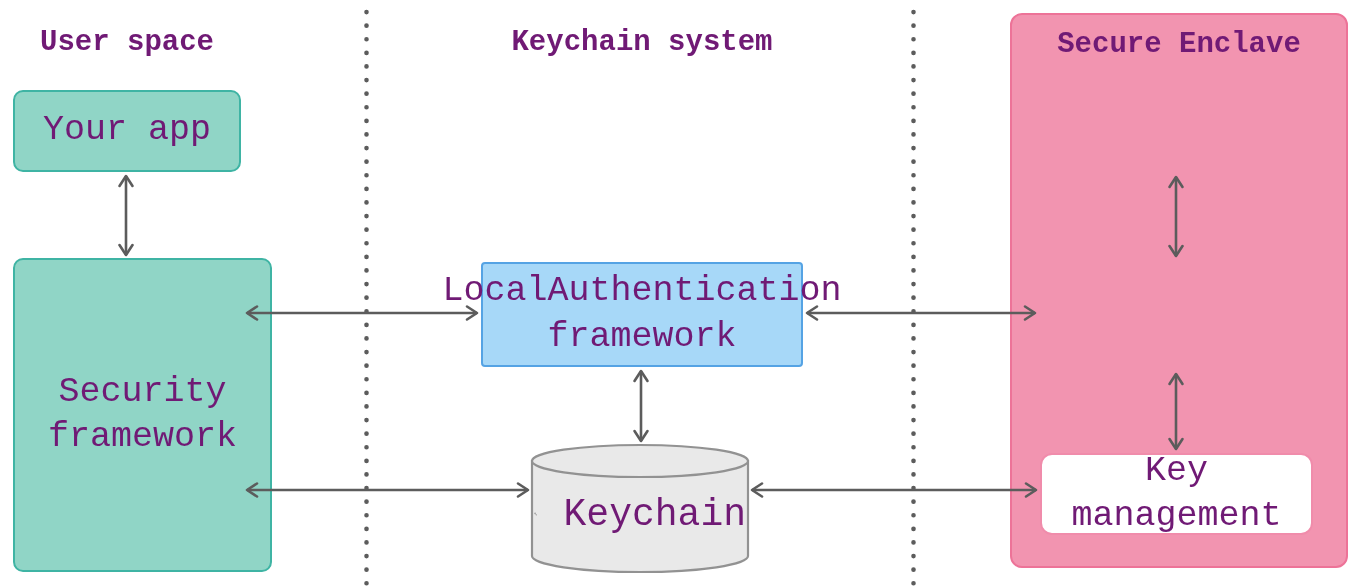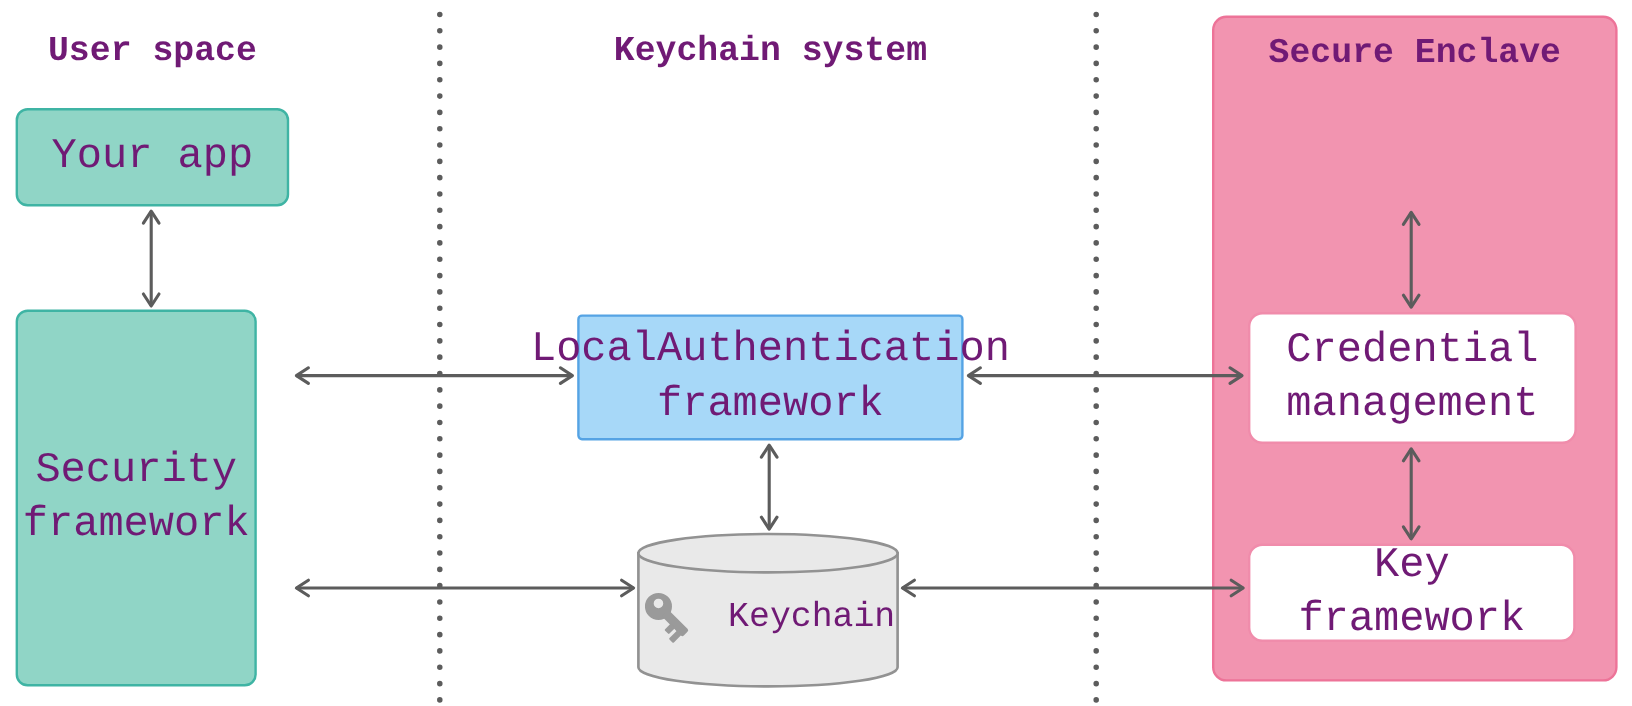--- a/index.html
+++ b/index.html
@@ -52,28 +52,28 @@
   .enclave .col-title { position: absolute; left: 0; width: 100%; top: 15px; }
   .enclave .box { position: absolute; }
 
   .keychain-wrap {
     position: absolute;
     z-index: 2;
     display: flex;
     align-items: center;
     justify-content: center;
     gap: 26px;
-    font-size: 29px;
+    font-size: 38px;
   }
 
   
   #title-user-space       { left: 13px;  top: 28px;  width: 228px; }
   #title-operating-system { left: 480px; top: 28px;  width: 324px; }
   #node-your-app          { left: 13px;  top: 90px;  width: 228px; height: 82px; }
-  #node-security-framework{ left: 13px;  top: 258px; width: 201px; height: 314px; }
+  #node-security-framework{ left: 13px;  top: 258px; width: 259px; height: 314px; }
   #node-local-auth        { left: 481px; top: 262px; width: 322px; height: 105px; }
   #panel-secure-enclave   { left: 1010px; top: 13px; width: 338px; height: 555px; }
   #node-biometry          { left: 28px;  top: 78px;  width: 273px; height: 80px; }
   #node-credential-mgmt   { left: 28px;  top: 245px; width: 274px; height: 110px; }
   #node-key-mgmt          { left: 28px;  top: 438px; width: 273px; height: 82px; }
   #node-keychain-content  { left: 534px; top: 468px; width: 212px; height: 92px; }
 </style>
 </head>
 <body>
 
@@ -93,23 +93,21 @@
     <div class="col-title" id="title-operating-system">Keychain system</div>
 
     <div class="box teal" id="node-your-app">Your app</div>
     <div class="box teal" id="node-security-framework">Security
 framework</div>
     <div class="box blue" id="node-local-auth">LocalAuthentication
 framework</div>
 
     <div class="enclave" id="panel-secure-enclave">
       <div class="col-title">Secure Enclave</div>
-      <div class="box whitebox" id="node-credential-mgmt">Credential
-management</div>
-      <div class="box whitebox" id="node-key-mgmt">Key framework</div>
+      <div class="box whitebox" id="node-key-mgmt">Key management</div>
     </div>
 
     <div class="keychain-wrap" id="node-keychain-content">
       <svg width="54" height="54" viewBox="0 0 54 54">
         <g transform="translate(17,17) rotate(45)" fill="#9a9a9a">
           <circle cx="0" cy="0" r="13"></circle>
           <rect x="9" y="-4.5" width="28" height="9" rx="2"></rect>
           <rect x="20" y="3" width="6" height="9" rx="1"></rect>
           <rect x="29" y="3" width="6" height="12" rx="1"></rect>
           <circle cx="-2" cy="-2" r="4.6" fill="#e9e9e9"></circle>

